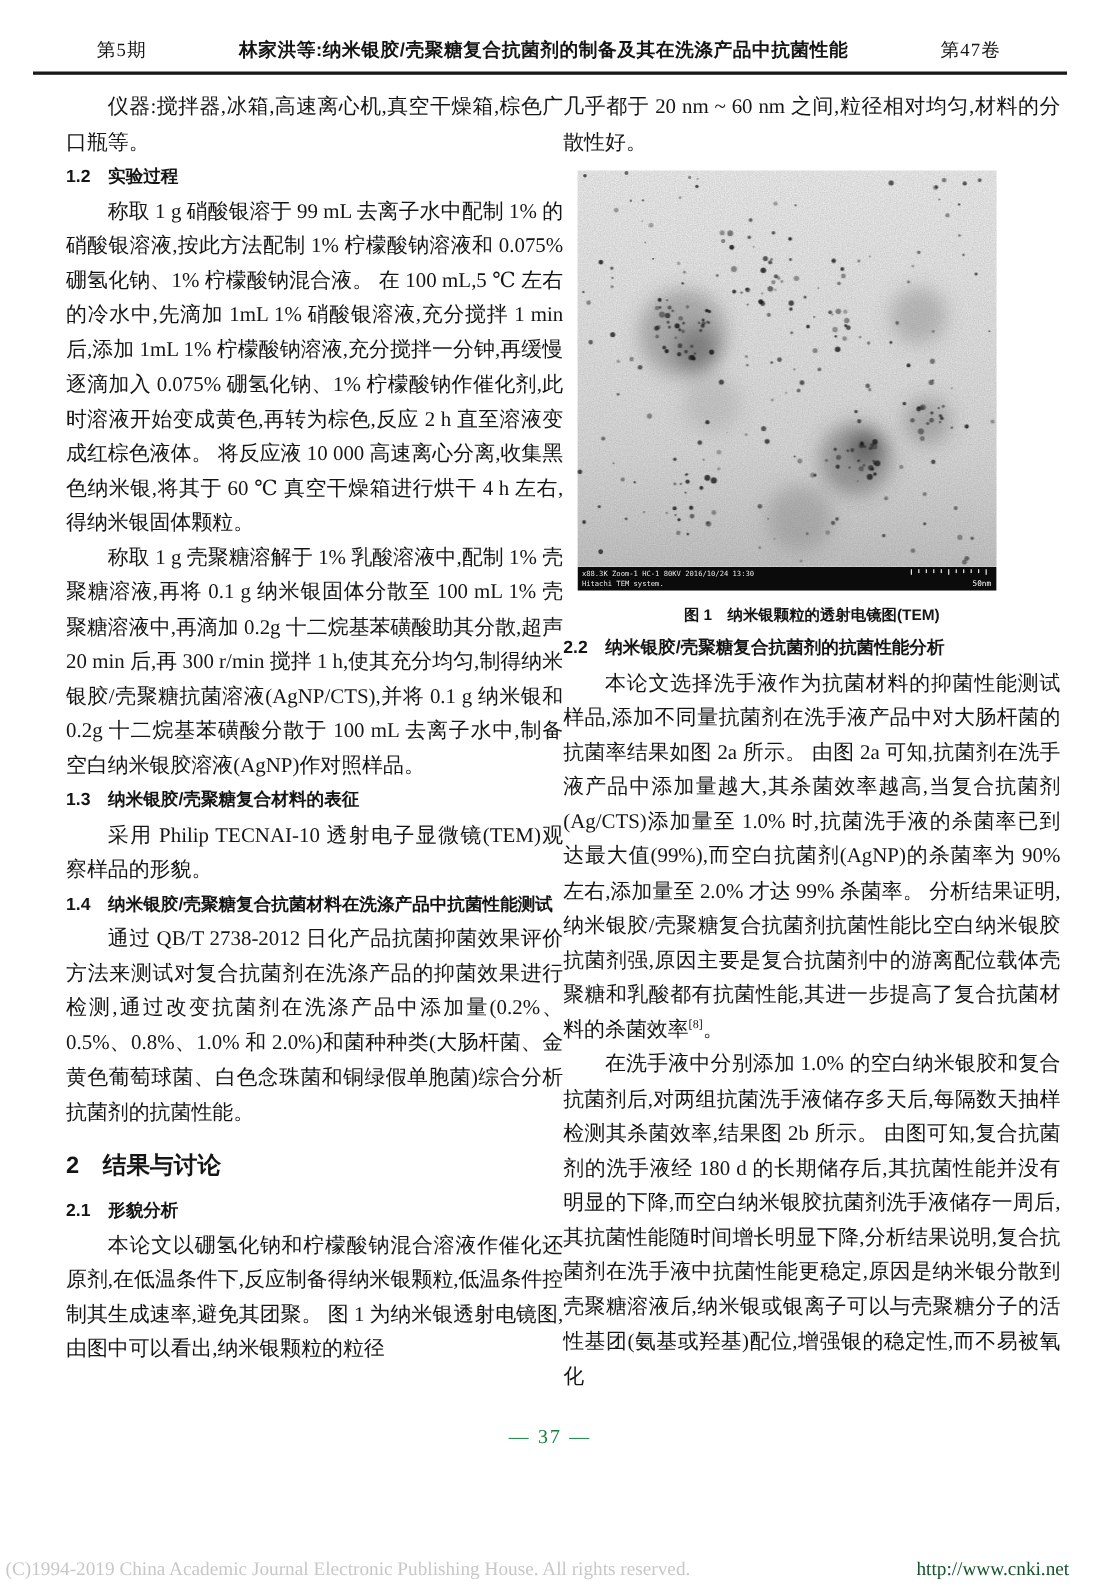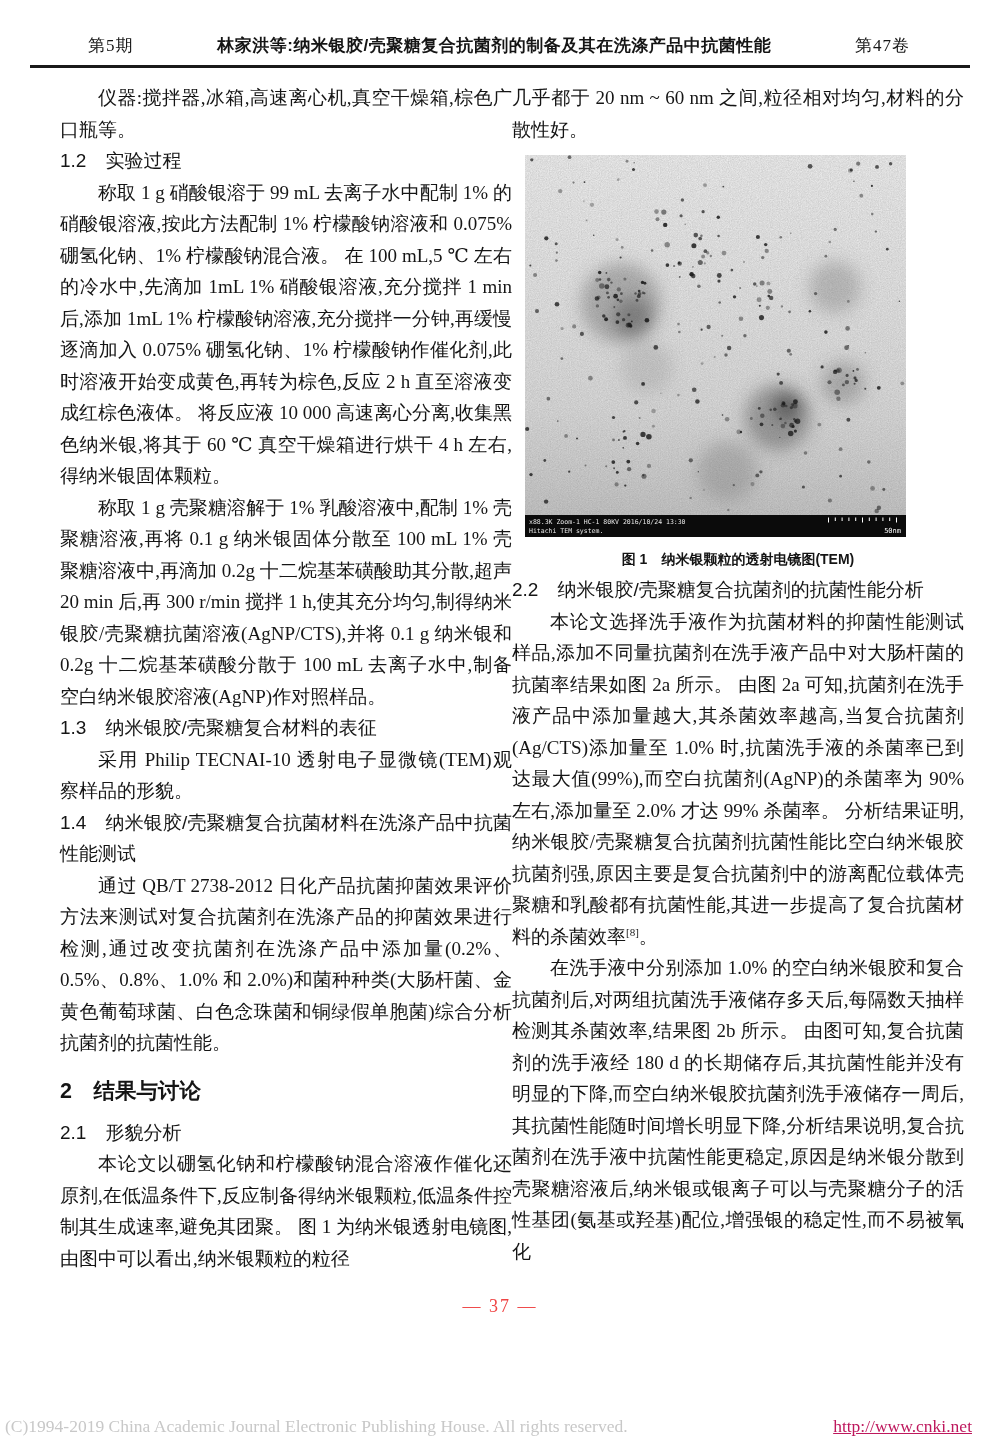--- a/index.html
+++ b/index.html
@@ -19,48 +19,48 @@
     font-family:"Liberation Sans","DejaVu Sans",sans-serif;
     font-weight:600; font-size:17px; letter-spacing:0.5px;margin-top:18px;
   }
   .hdr-rule{ height:3px; background:#191919; margin:1px 30px 0 30px; }
   
   .cols{ display:flex; padding:14px 36px 0 60px; }
   .col{ flex:1; min-width:0; }
   .col p{ font-size:19px; line-height:31.5px; text-align:justify; }
   .col p.ind{ text-indent:2em; }
   .col h4{
-    font-size:19px; line-height:31.5px; text-align:justify;
-    font-family:"Liberation Sans","DejaVu Sans",sans-serif; font-weight:400;
+    font-size:16px; line-height:31.5px; text-align:justify;
+    font-family:"Liberation Sans","DejaVu Sans",sans-serif; font-weight:700;
   }
   .h2sec{
     font-size:21.5px; line-height:30px; font-weight:700;
     font-family:"Liberation Sans","DejaVu Sans",sans-serif;
     margin:17px 0 11px 0;
   }
   sup{ font-size:11px; line-height:0; vertical-align:super; }
   
   figure{ margin:10px 0 2px 0; }
   .temwrap{ width:426px; margin:0 auto; }
   .temwrap svg{ display:block; }
   figcaption{
     text-align:center; font-weight:700; font-size:14px; line-height:26px;
     font-family:"Liberation Sans","DejaVu Sans",sans-serif; margin-top:9px;
   }
   
   .pagenum{
     position:absolute; left:0; right:0; top:1296px;
-    text-align:center; font-size:18px; letter-spacing:2px; color:#ef4444;
+    text-align:center; font-size:18px; letter-spacing:2px; color:#15803d;
   }
   .footer{
     position:absolute; left:5px; right:28px; bottom:8px;
     display:flex; justify-content:space-between; align-items:flex-end;
     color:#c8c8c8; font-size:17.5px;
   }
-  .footer .url{ color:#be185d;text-decoration:underline; }
+  .footer .url{ color:#14532d; }
 </style>
 </head>
 <body>
 
 <div class="sheet">
 
   <div class="hdr">
     <span class="issue">第5期</span>
     <span class="title">林家洪等:纳米银胶/壳聚糖复合抗菌剂的制备及其在洗涤产品中抗菌性能</span>
     <span class="vol">第47卷</span>

